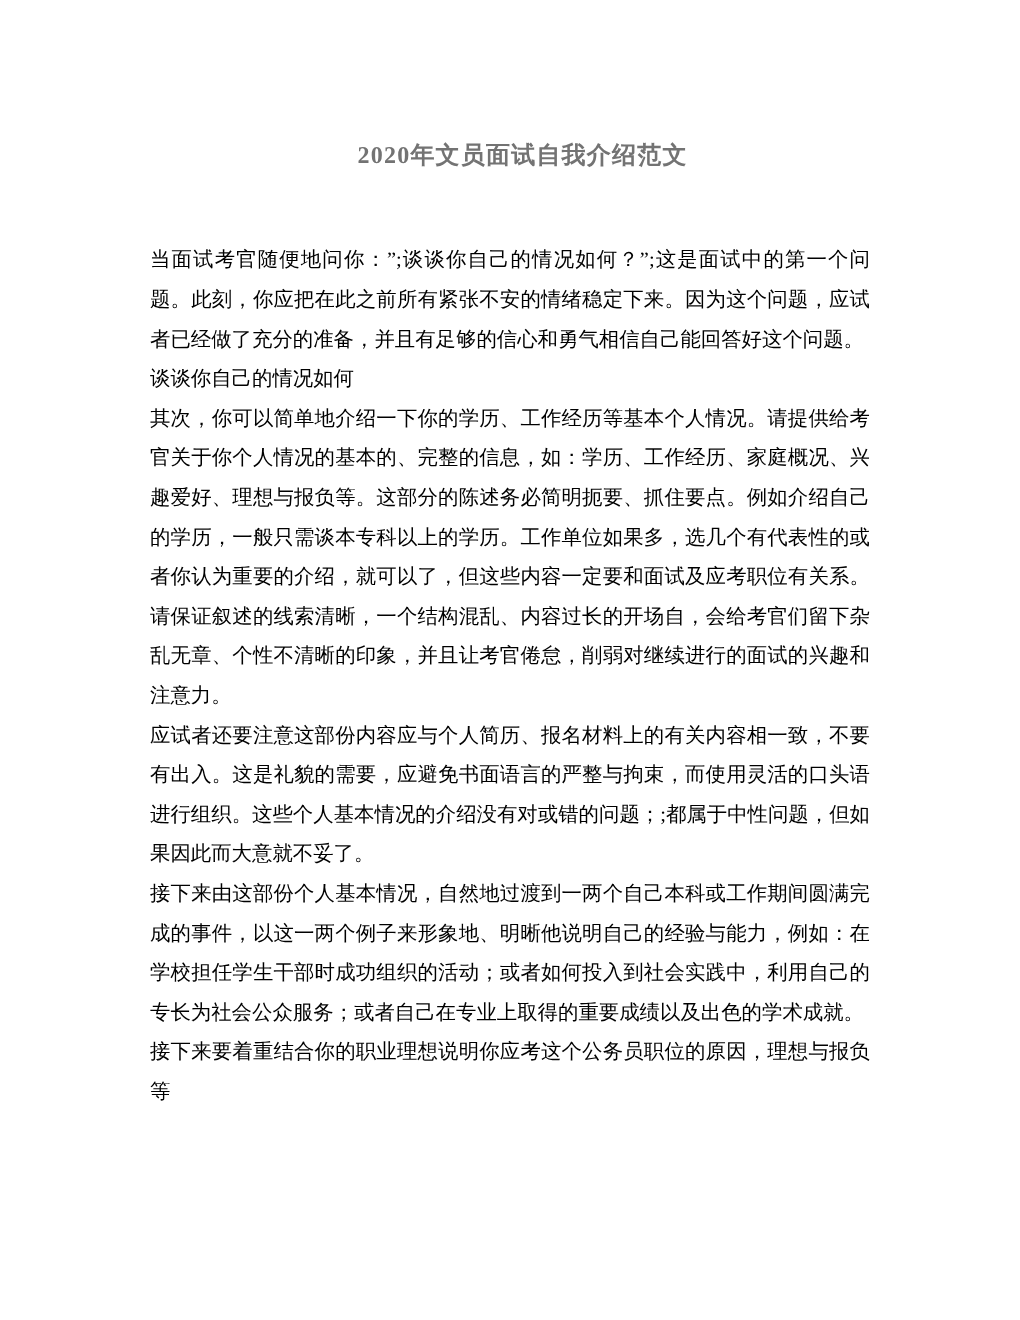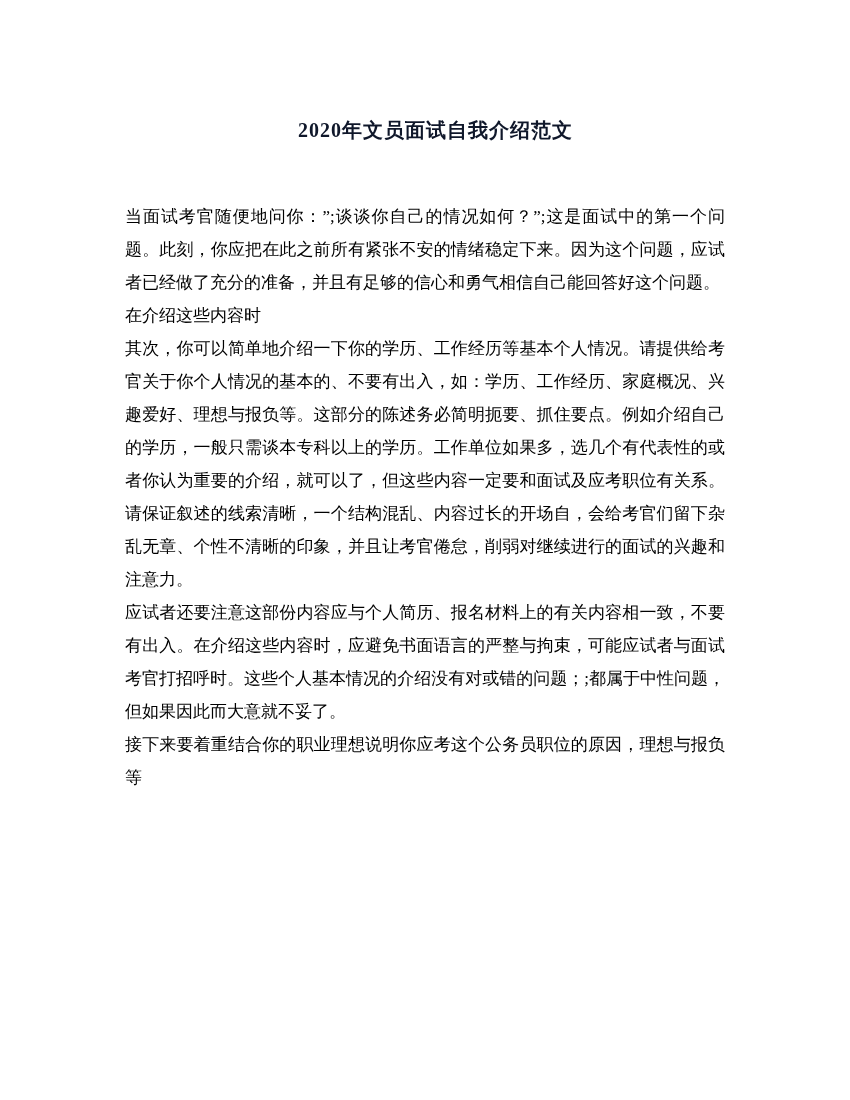--- a/index.html
+++ b/index.html
@@ -37,21 +37,22 @@
   }
   .doc-body p {
     margin: 0;
     padding: 0;
   }
 </style>
 </head>
 <body>
 
 <div class="page" style="background: rgb(255, 255, 255);">
-  <h1 class="doc-title" style="color: #0f172a; margin-left: 21px;">2020年文员面试自我介绍范文</h1>
+  <h1 class="doc-title" style="color: #737373; margin-left: 21px;">2020年文员面试自我介绍范文</h1>
   <div class="doc-body">
       <p>当面试考官随便地问你：”;谈谈你自己的情况如何？”;这是面试中的第一个问题。此刻，你应把在此之前所有紧张不安的情绪稳定下来。因为这个问题，应试者已经做了充分的准备，并且有足够的信心和勇气相信自己能回答好这个问题。</p>
-      <p>在介绍这些内容时</p>
-      <p>其次，你可以简单地介绍一下你的学历、工作经历等基本个人情况。请提供给考官关于你个人情况的基本的、不要有出入，如：学历、工作经历、家庭概况、兴趣爱好、理想与报负等。这部分的陈述务必简明扼要、抓住要点。例如介绍自己的学历，一般只需谈本专科以上的学历。工作单位如果多，选几个有代表性的或者你认为重要的介绍，就可以了，但这些内容一定要和面试及应考职位有关系。请保证叙述的线索清晰，一个结构混乱、内容过长的开场自，会给考官们留下杂乱无章、个性不清晰的印象，并且让考官倦怠，削弱对继续进行的面试的兴趣和注意力。</p>
-      <p>应试者还要注意这部份内容应与个人简历、报名材料上的有关内容相一致，不要有出入。在介绍这些内容时，应避免书面语言的严整与拘束，可能应试者与面试考官打招呼时。这些个人基本情况的介绍没有对或错的问题；;都属于中性问题，但如果因此而大意就不妥了。</p>
+      <p>谈谈你自己的情况如何</p>
+      <p>其次，你可以简单地介绍一下你的学历、工作经历等基本个人情况。请提供给考官关于你个人情况的基本的、完整的信息，如：学历、工作经历、家庭概况、兴趣爱好、理想与报负等。这部分的陈述务必简明扼要、抓住要点。例如介绍自己的学历，一般只需谈本专科以上的学历。工作单位如果多，选几个有代表性的或者你认为重要的介绍，就可以了，但这些内容一定要和面试及应考职位有关系。请保证叙述的线索清晰，一个结构混乱、内容过长的开场自，会给考官们留下杂乱无章、个性不清晰的印象，并且让考官倦怠，削弱对继续进行的面试的兴趣和注意力。</p>
+      <p>应试者还要注意这部份内容应与个人简历、报名材料上的有关内容相一致，不要有出入。这是礼貌的需要，应避免书面语言的严整与拘束，而使用灵活的口头语进行组织。这些个人基本情况的介绍没有对或错的问题；;都属于中性问题，但如果因此而大意就不妥了。</p>
+      <p>接下来由这部份个人基本情况，自然地过渡到一两个自己本科或工作期间圆满完成的事件，以这一两个例子来形象地、明晰他说明自己的经验与能力，例如：在学校担任学生干部时成功组织的活动；或者如何投入到社会实践中，利用自己的专长为社会公众服务；或者自己在专业上取得的重要成绩以及出色的学术成就。</p>
       <p>接下来要着重结合你的职业理想说明你应考这个公务员职位的原因，理想与报负等</p>
     </div>
 </div>
 
 </body></html>

